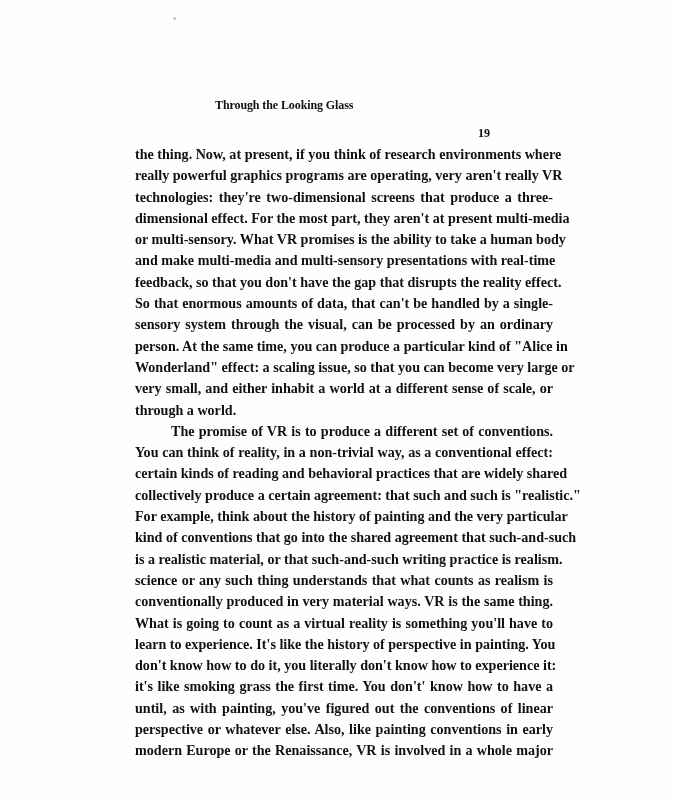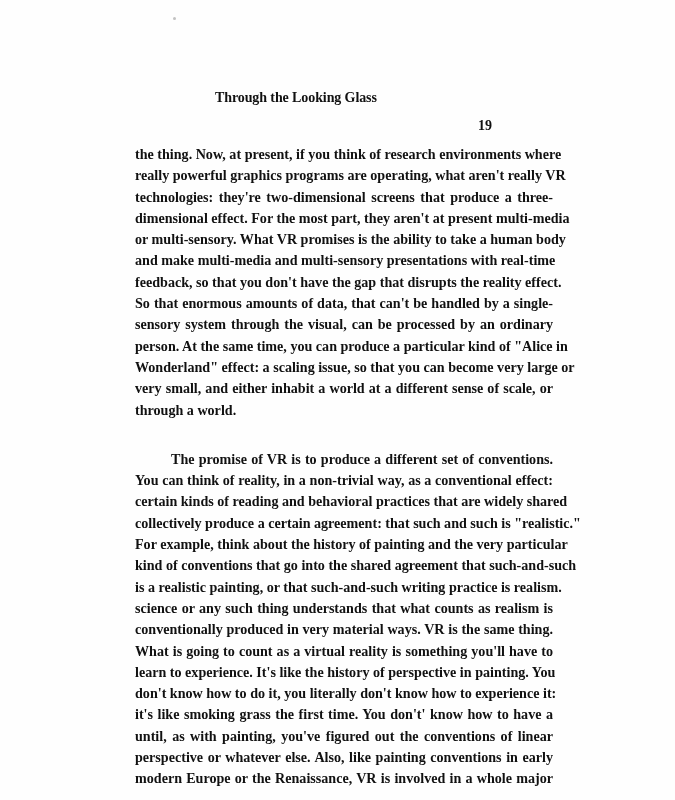--- a/index.html
+++ b/index.html
@@ -24,26 +24,26 @@
     .speck {
       position: absolute;
       left: 173px; top: 17px;
       width: 3px; height: 3px;
       background: #9a9a9a;
       border-radius: 50%;
       opacity: 0.6;
     }
     .running-head {
       position: absolute;
-      top: 90px;
+      top: 98px;
       left: 215px;
       width: 280px;
       height: 24px;
       font-weight: bold;
-      font-size: 14px;
+      font-size: 12px;
       letter-spacing: -0.1px;
     }
     .running-head .title {
       position: absolute;
       left: 0;
       top: 0;
       white-space: nowrap;
     }
     .running-head .folio {
       position: absolute;
@@ -66,60 +66,59 @@
       white-space: nowrap;
       text-align: justify;
       text-align-last: justify;
       height: 21.3px;
     }
     .line.last {
       text-align-last: left;
     }
     .line.indent {
       padding-left: 36px;
-      margin-top: 28px;
     }
   </style>
 </head>
 <body>
 
 <div class="page">
   <div class="speck"></div>
 
   <div class="running-head">
     <span class="title">Through the Looking Glass</span>
     <span class="folio">19</span>
   </div>
 
   <div class="body-text">
 
     <div>
       <span class="line">the thing.  Now, at present, if you think of research environments where</span>
-      <span class="line">really powerful graphics programs are operating, what aren't really VR</span>
+      <span class="line">really powerful graphics programs are operating, very aren't really VR</span>
       <span class="line">technologies: they're two-dimensional screens that produce a three-</span>
       <span class="line">dimensional effect.  For the most part, they aren't at present multi-media</span>
       <span class="line">or multi-sensory.  What VR promises is the ability to take a human body</span>
       <span class="line">and make multi-media and multi-sensory presentations with real-time</span>
       <span class="line">feedback, so that you don't have the gap that disrupts the reality effect.</span>
       <span class="line">So that enormous amounts of data, that can't be handled by a single-</span>
       <span class="line">sensory system through the visual, can be processed by an ordinary</span>
       <span class="line">person.  At the same time, you can produce a particular kind of "Alice in</span>
       <span class="line">Wonderland" effect: a scaling issue, so that you can become very large or</span>
       <span class="line">very small, and either inhabit a world at a different sense of scale, or</span>
       <span class="line last">through a world.</span>
     </div>
 
     <div>
       <span class="line indent">The promise of VR is to produce a different set of conventions.</span>
       <span class="line">You can think of reality, in a non-trivial way, as a conventional effect:</span>
       <span class="line">certain kinds of reading and behavioral practices that are widely shared</span>
       <span class="line">collectively produce a certain agreement: that such and such is "realistic."</span>
       <span class="line">For example, think about the history of painting and the very particular</span>
       <span class="line">kind of conventions that go into the shared agreement that such-and-such</span>
-      <span class="line last">is a realistic painting, or that such-and-such writing practice is realism.</span>
+      <span class="line last">is a realistic material, or that such-and-such writing practice is realism.</span>
     </div>
 
     <div>
       <span class="line">science or any such thing understands that what counts as realism is</span>
       <span class="line">conventionally produced in very material ways.  VR is the same thing.</span>
       <span class="line">What is going to count as a virtual reality is something you'll have to</span>
       <span class="line">learn to experience.  It's like the history of perspective in painting.  You</span>
       <span class="line">don't know how to do it, you literally don't know how to experience it:</span>
       <span class="line">it's like smoking grass the first time.  You don't' know how to have a</span>
       <span class="line">until, as with painting, you've figured out the conventions of linear</span>

